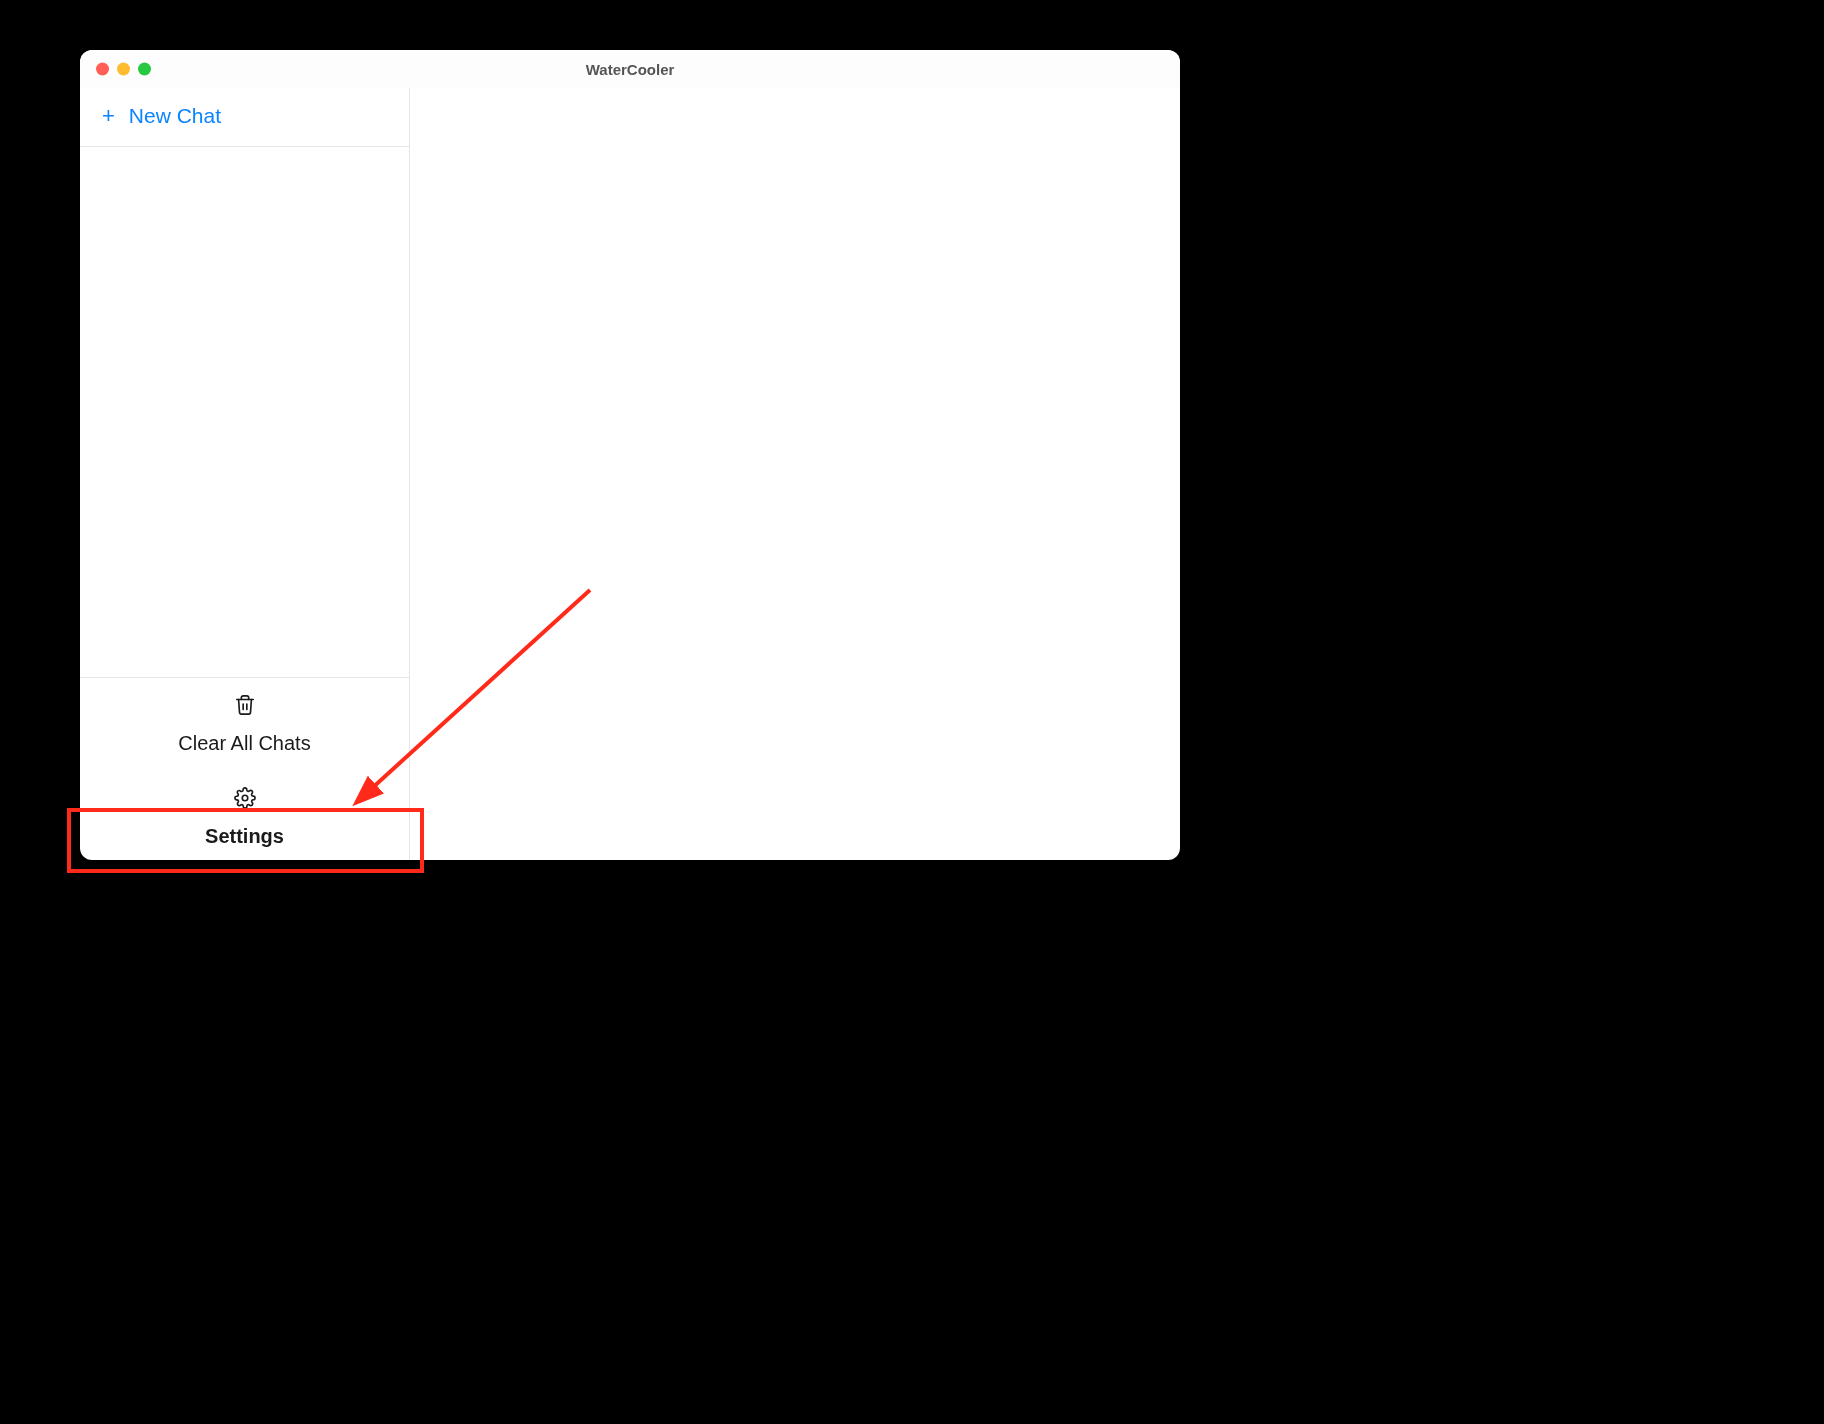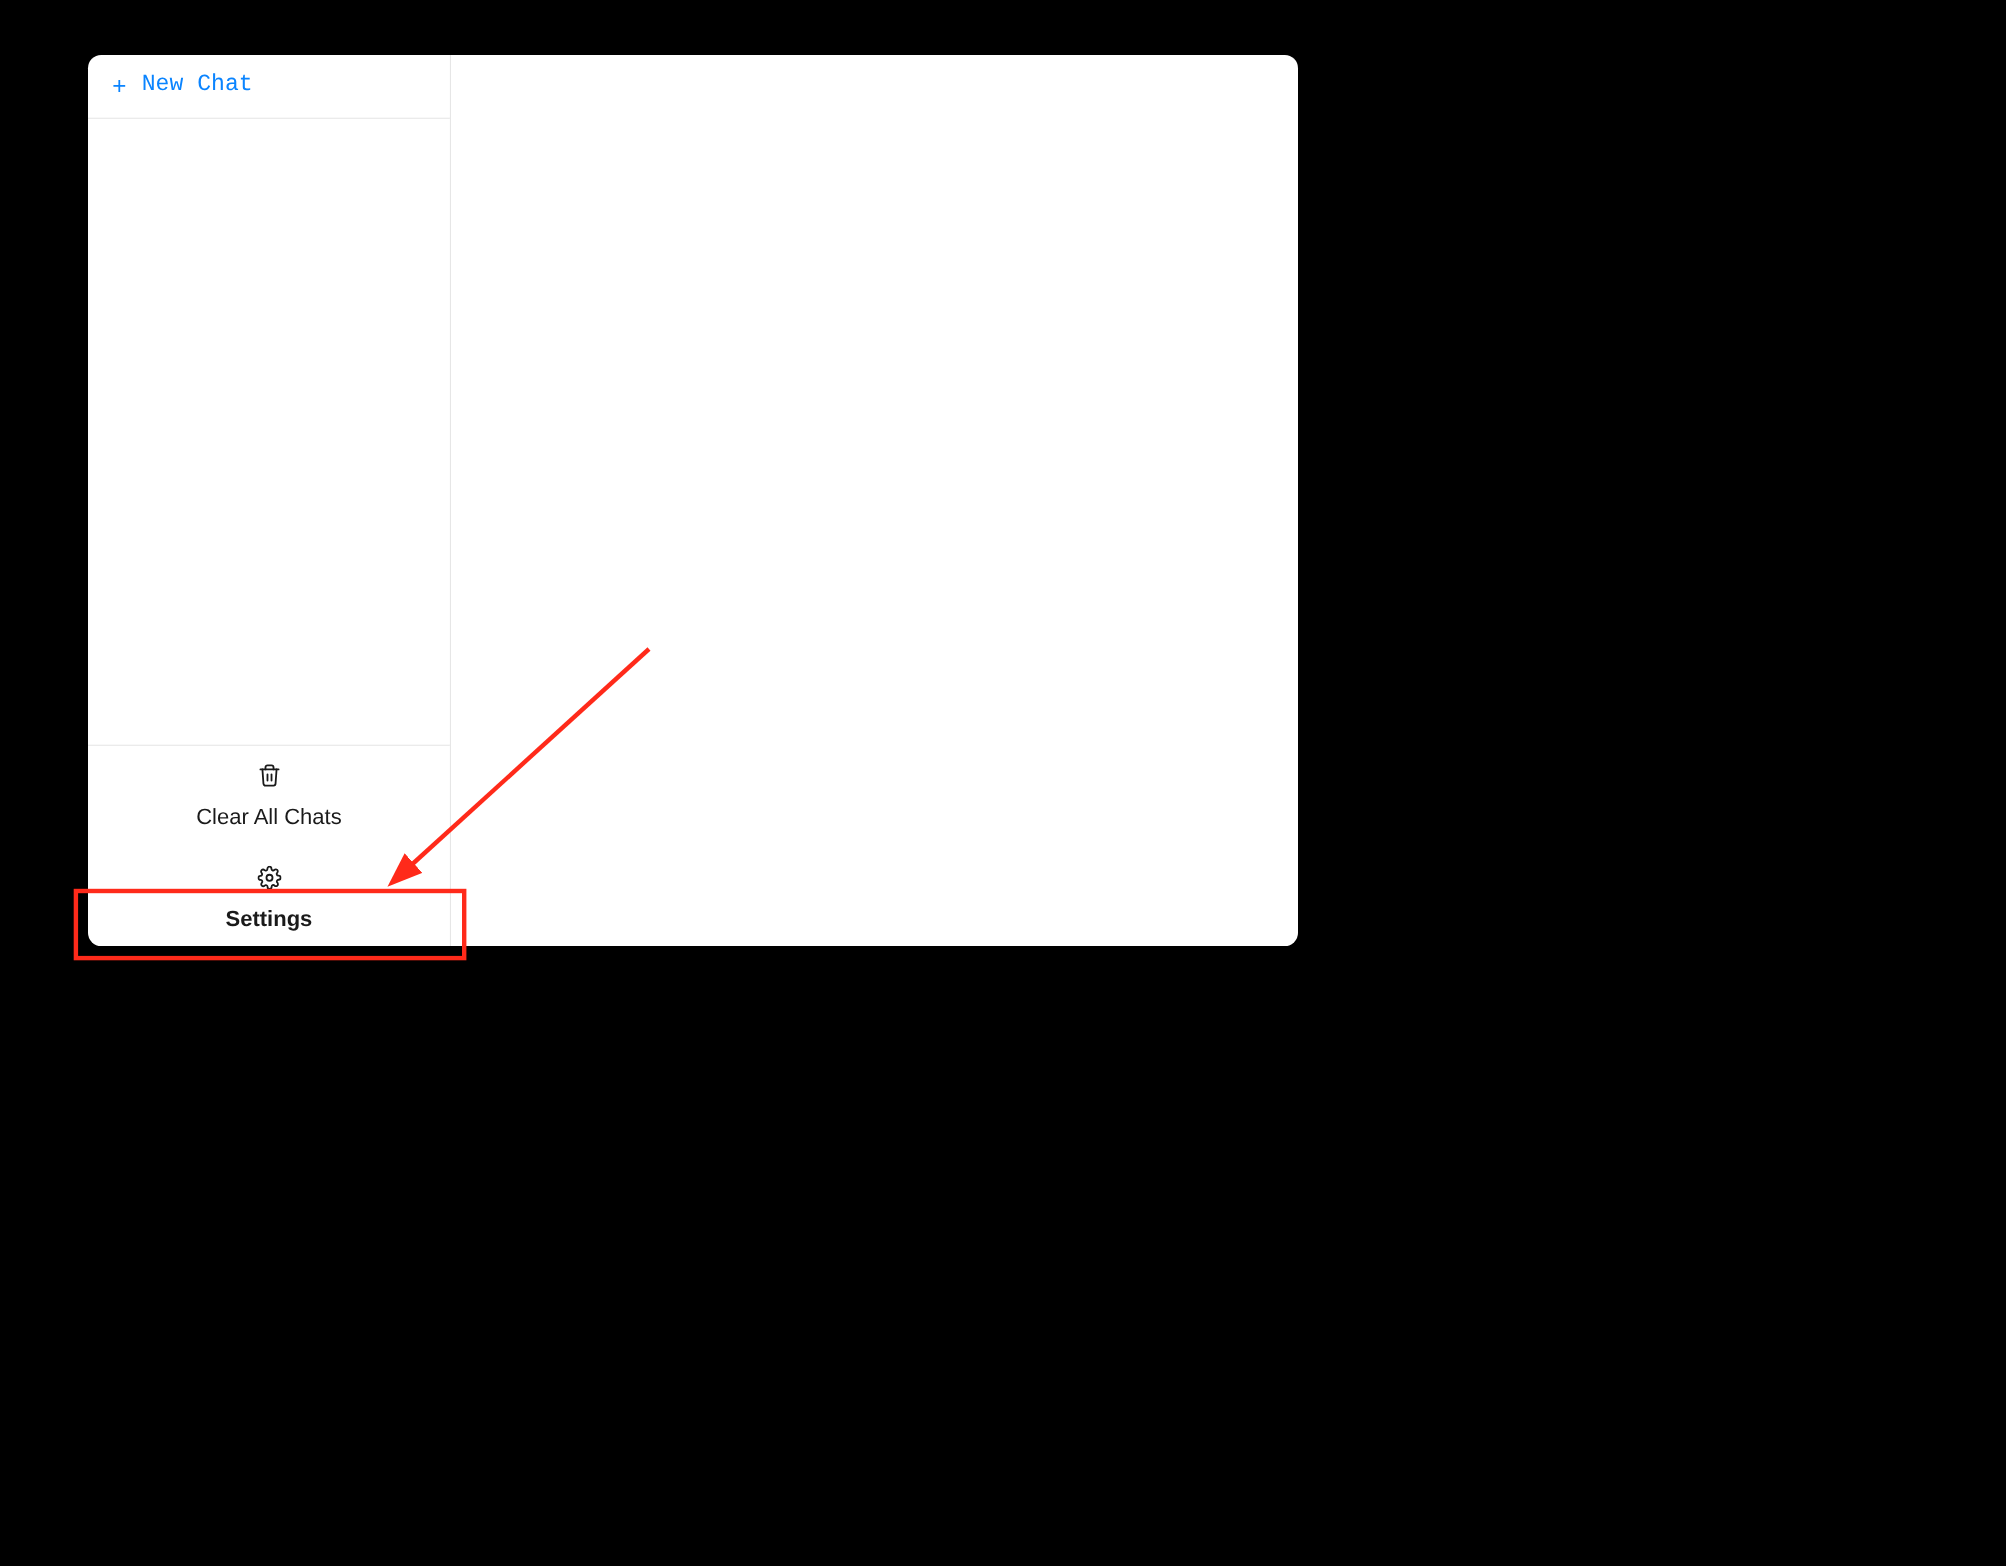--- a/index.html
+++ b/index.html
@@ -80,21 +80,20 @@
     .new-chat-row .plus {
       color: #0a84ff;
       font-size: 22px;
       line-height: 1;
       font-weight: 400;
     }
     .new-chat-label {
       color: #0a84ff;
       font-size: 21px;
       font-weight: 400;
-      font-family: Liberation Mono, monospace;
     }
     .sidebar-spacer {
       flex: 1;
     }
     .sidebar-bottom {
       border-top: 1px solid #e6e6e6;
     }
     .sidebar-item {
       display: flex;
       align-items: center;
@@ -154,20 +153,28 @@
       top: 580px;
       width: 260px;
       height: 240px;
       pointer-events: none;
     }
   </style>
 </head>
 <body>
 
 <div class="window">
+  <div class="titlebar">
+    <div class="traffic-lights">
+      <div class="tl tl-close"></div>
+      <div class="tl tl-min"></div>
+      <div class="tl tl-max"></div>
+    </div>
+    <div class="title">WaterCooler</div>
+  </div>
 
   <div class="content">
     <div class="sidebar">
       <div class="new-chat-row">
         <span class="plus">+</span>
         <span class="new-chat-label">New Chat</span>
       </div>
 
       <div class="sidebar-spacer"></div>
 

